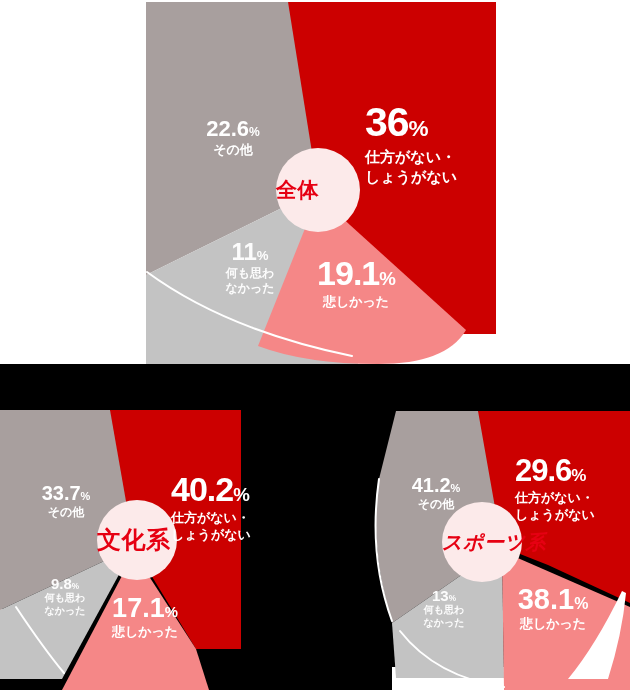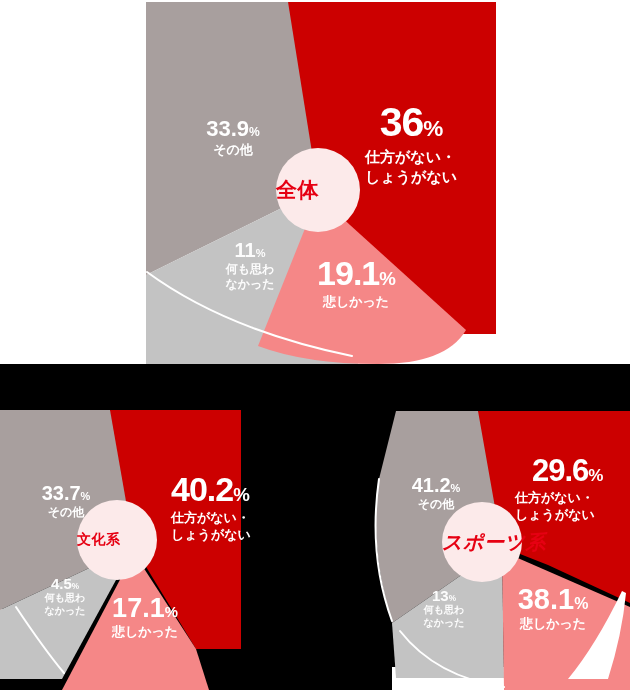--- a/index.html
+++ b/index.html
@@ -25,27 +25,27 @@
     white-space:nowrap;
   }
 
   
   .callout{position:absolute;color:#ffffff;text-align:center;white-space:nowrap;}
   .callout .num{font-weight:bold;line-height:1;display:block;}
   .callout .num .pct{font-size:.55em;font-weight:bold;}
   .callout .cap{display:block;line-height:1.25;font-weight:bold;}
 
   
-  .big .num{font-size:41px;letter-spacing:-1px;text-align:center;}
+  .big .num{font-size:41px;letter-spacing:-1px;}
   .big .cap{font-size:15px;margin-top:5px;}
 
   .mid .num{font-size:34px;letter-spacing:-1px;}
   .mid .cap{font-size:13px;margin-top:4px;}
 
-  .sm .num{font-size:20px;}
+  .sm .num{font-size:24px;}
   .sm .cap{font-size:12px;margin-top:2px;}
 
   .xs .num{font-size:15px;}
   .xs .cap{font-size:10px;margin-top:1px;}
 
   .muted{color:#ffffff;opacity:.96;}
 </style>
 </head>
 <body>
 
@@ -93,21 +93,21 @@
     <span class="cap">悲しかった</span>
   </div>
 
   <div class="callout sm muted" style="left:202px;top:240px;width:96px;">
     <span class="num"><span>11</span><span class="pct">%</span></span>
     <span class="cap">何も思わ</span>
     <span class="cap" style="margin-top:0;">なかった</span>
   </div>
 
   <div class="callout sm" style="left:176px;top:118px;width:114px;">
-    <span class="num" style="font-size:22px;"><span>33.9</span><span class="pct">%</span></span>
+    <span class="num" style="font-size:22px;"><span>22.6</span><span class="pct">%</span></span>
     <span class="cap" style="font-size:13px;">その他</span>
   </div>
 
   <div class="panel" style="left:0px;top:391px;width:278px;height:299px;">
     <svg width="278" height="299" viewBox="0 0 278 299">
       <defs>
         <clipPath id="clipB">
             <rect x="0" y="0" width="278" height="299"></rect>
           </clipPath>
       </defs>
@@ -115,37 +115,37 @@
         <rect x="0" y="218" width="18" height="70" fill="#e2b9b9"></rect>
         <path fill="#a89f9e" d="M 0 19 L 110 19 L 134 42 L 134 156 L 0 219 Z"></path>
         <path fill="#c3c3c3" d="M 134 156 L 0 219 L 0 288 L 62 288 Z"></path>
         <path fill="#cc0000" d="M 110 19 L 241 19 L 241 258 L 196 258 L 134 156 Z"></path>
         <path fill="#f58787" d="M 134 162 L 196 258 L 209 299 L 62 299 Z"></path>
         <path fill="none" stroke="#ffffff" stroke-width="2" stroke-linecap="round" d="M 16 216 Q 44 258 64 282"></path>
       </g>
     </svg>
   </div>
 
-  <div class="hub" style="left:77px;top:500px;width:80px;height:80px;font-size:14px;">
+  <div class="hub" style="left:97px;top:500px;width:80px;height:80px;font-size:24px;">
     <span>文化系</span>
   </div>
 
   <div class="callout mid" style="left:171px;top:472px;text-align:left;">
     <span class="num"><span>40.2</span><span class="pct">%</span></span>
     <span class="cap" style="text-align:left;">仕方がない・</span>
     <span class="cap" style="margin-top:1px;text-align:left;">しょうがない</span>
   </div>
 
   <div class="callout sm" style="left:85px;top:595px;width:120px;">
     <span class="num" style="font-size:27px;"><span>17.1</span><span class="pct">%</span></span>
     <span class="cap" style="font-size:13px;">悲しかった</span>
   </div>
 
   <div class="callout xs muted" style="left:22px;top:576px;width:86px;">
-    <span class="num"><span>4.5</span><span class="pct">%</span></span>
+    <span class="num"><span>9.8</span><span class="pct">%</span></span>
     <span class="cap">何も思わ</span>
     <span class="cap" style="margin-top:0;">なかった</span>
   </div>
 
   <div class="callout sm" style="left:14px;top:483px;width:104px;">
     <span class="num" style="font-size:20px;"><span>33.7</span><span class="pct">%</span></span>
     <span class="cap" style="font-size:12px;">その他</span>
   </div>
 
   <div class="panel" style="left:370px;top:391px;width:260px;height:299px;">
@@ -166,21 +166,21 @@
         <path fill="#ffffff" d="M 252 200 Q 226 254 198 288 L 238 288 Q 252 244 256 202 Z"></path>
       </g>
     </svg>
   </div>
 
   <div class="hub" style="left:442px;top:502px;width:80px;height:80px;font-size:20px;font-style:italic;">
     <span>スポーツ系</span>
   </div>
 
   <div class="callout mid" style="left:515px;top:455px;text-align:left;">
-    <span class="num" style="font-size:31px;margin-left:17px;"><span>29.6</span><span class="pct">%</span></span>
+    <span class="num" style="font-size:31px;"><span>29.6</span><span class="pct">%</span></span>
     <span class="cap" style="text-align:left;">仕方がない・</span>
     <span class="cap" style="margin-top:1px;text-align:left;">しょうがない</span>
   </div>
 
   <div class="callout sm" style="left:485px;top:585px;width:136px;">
     <span class="num" style="font-size:29px;"><span>38.1</span><span class="pct">%</span></span>
     <span class="cap" style="font-size:13px;">悲しかった</span>
   </div>
 
   <div class="callout xs muted" style="left:401px;top:588px;width:86px;">

